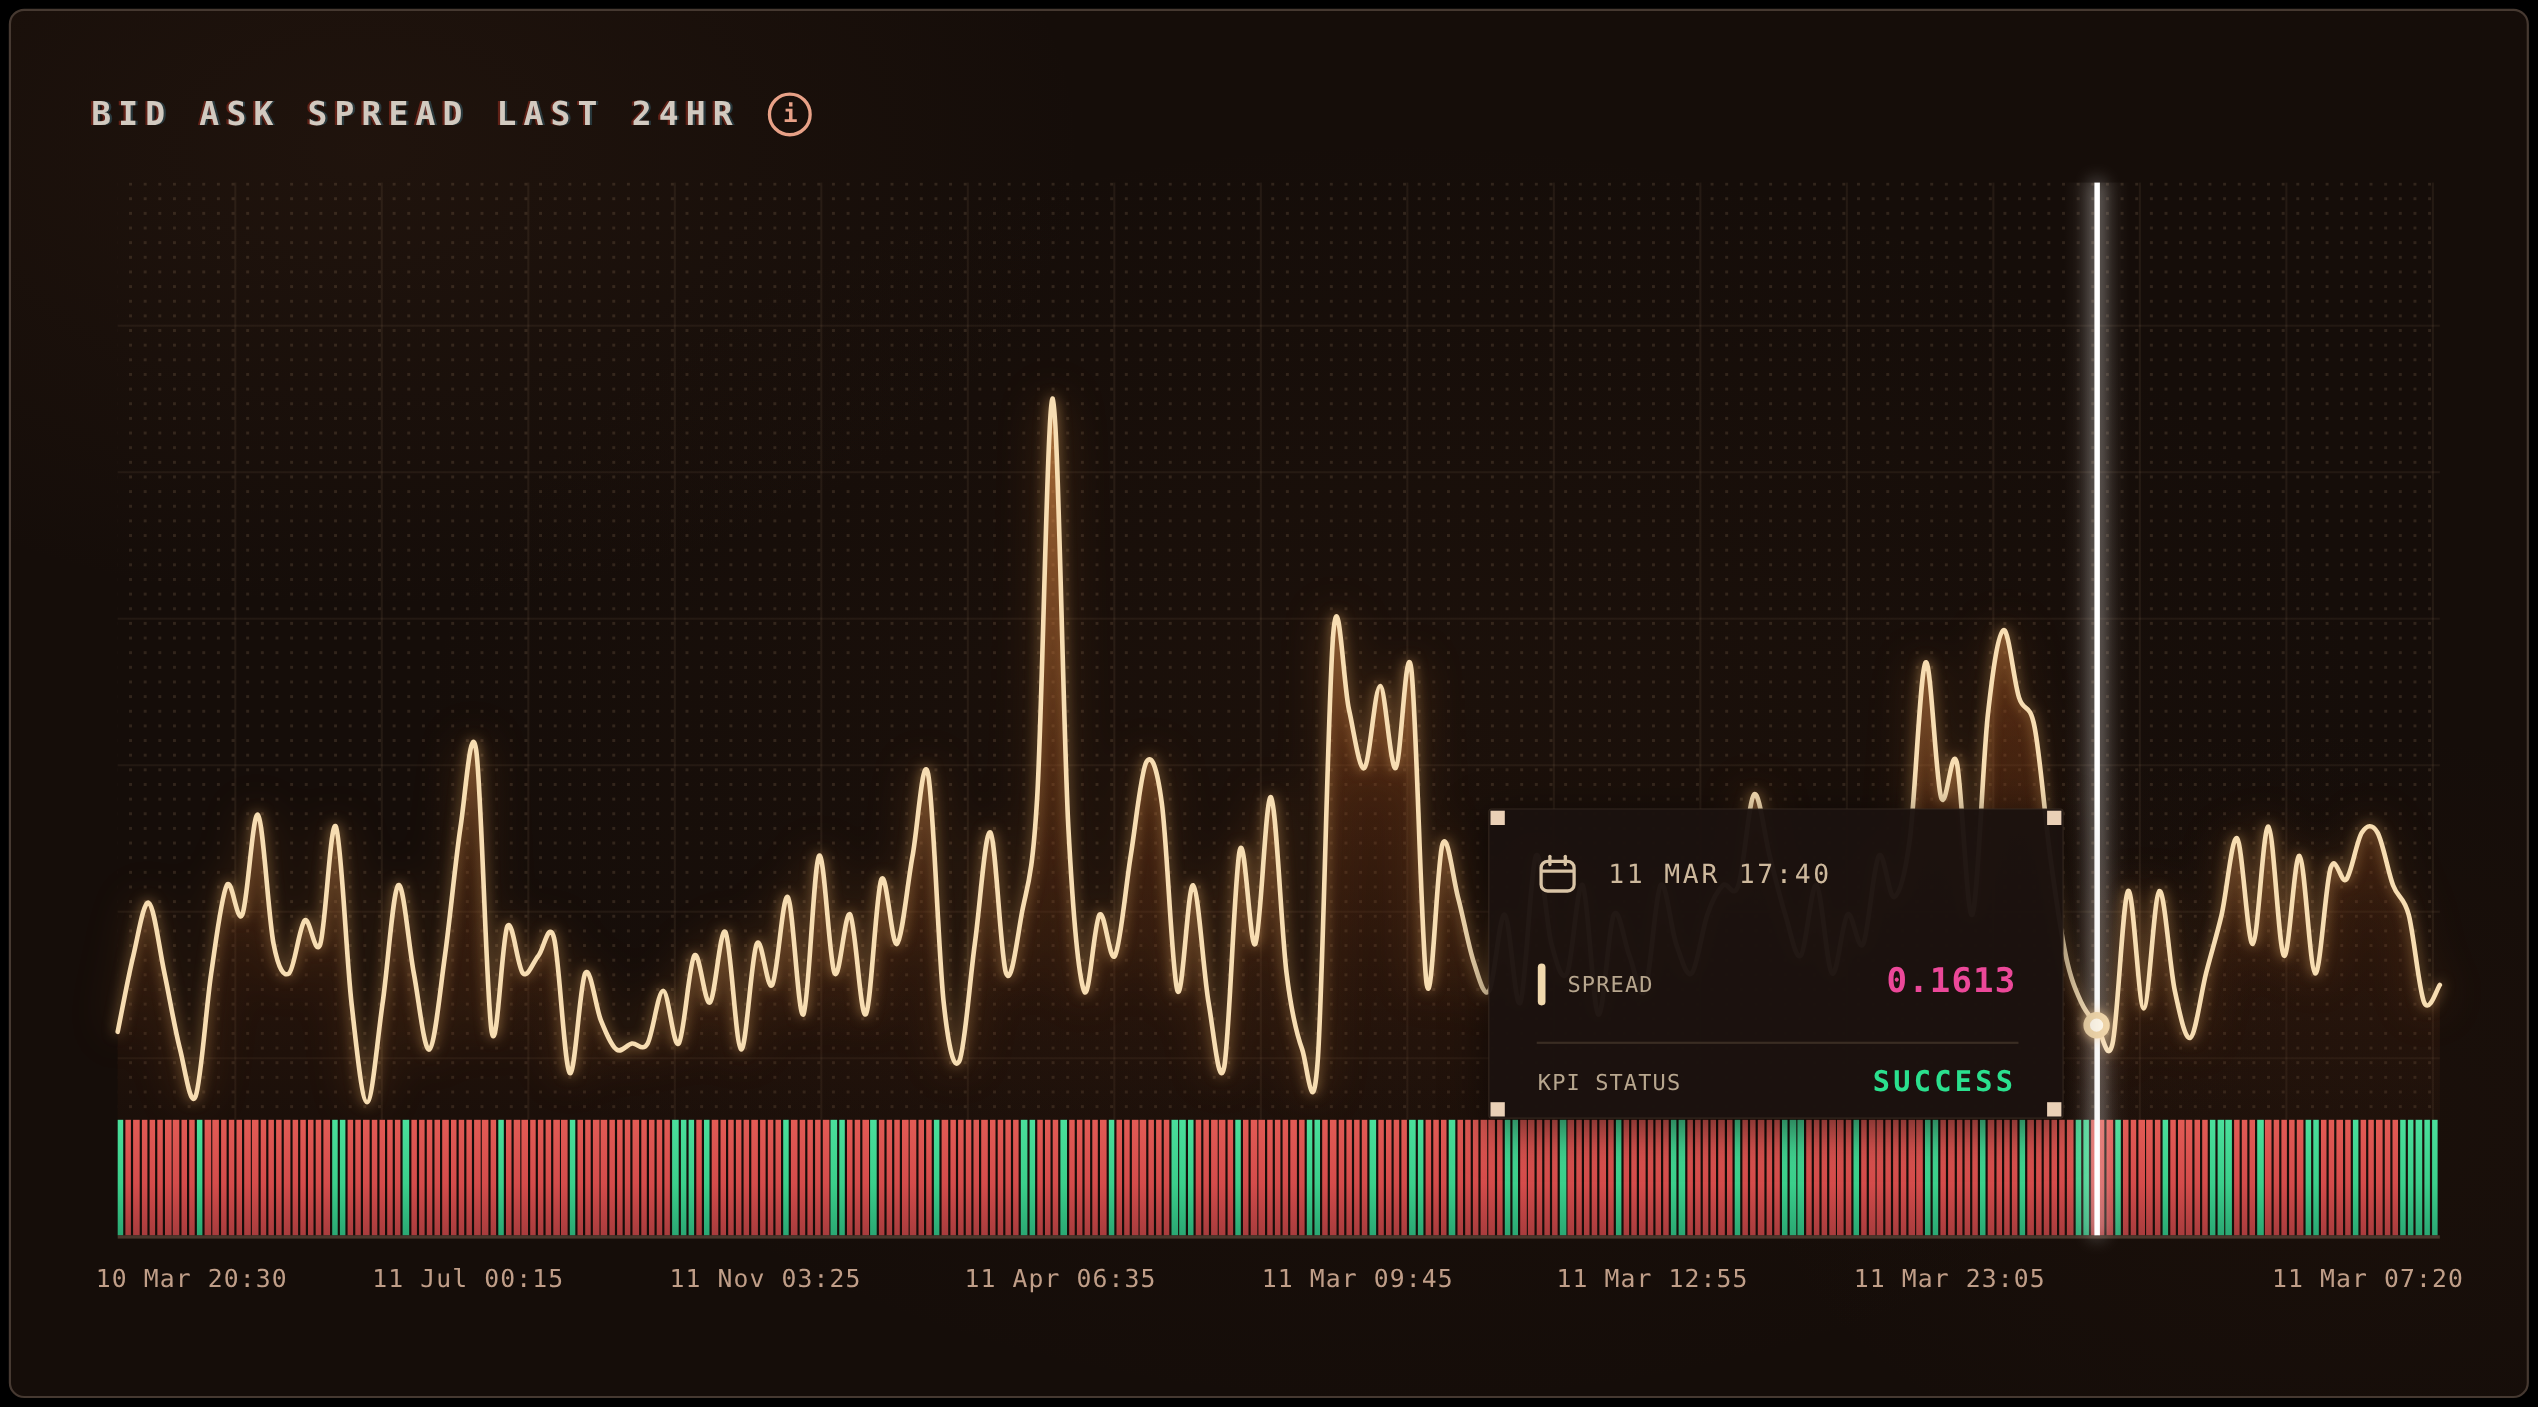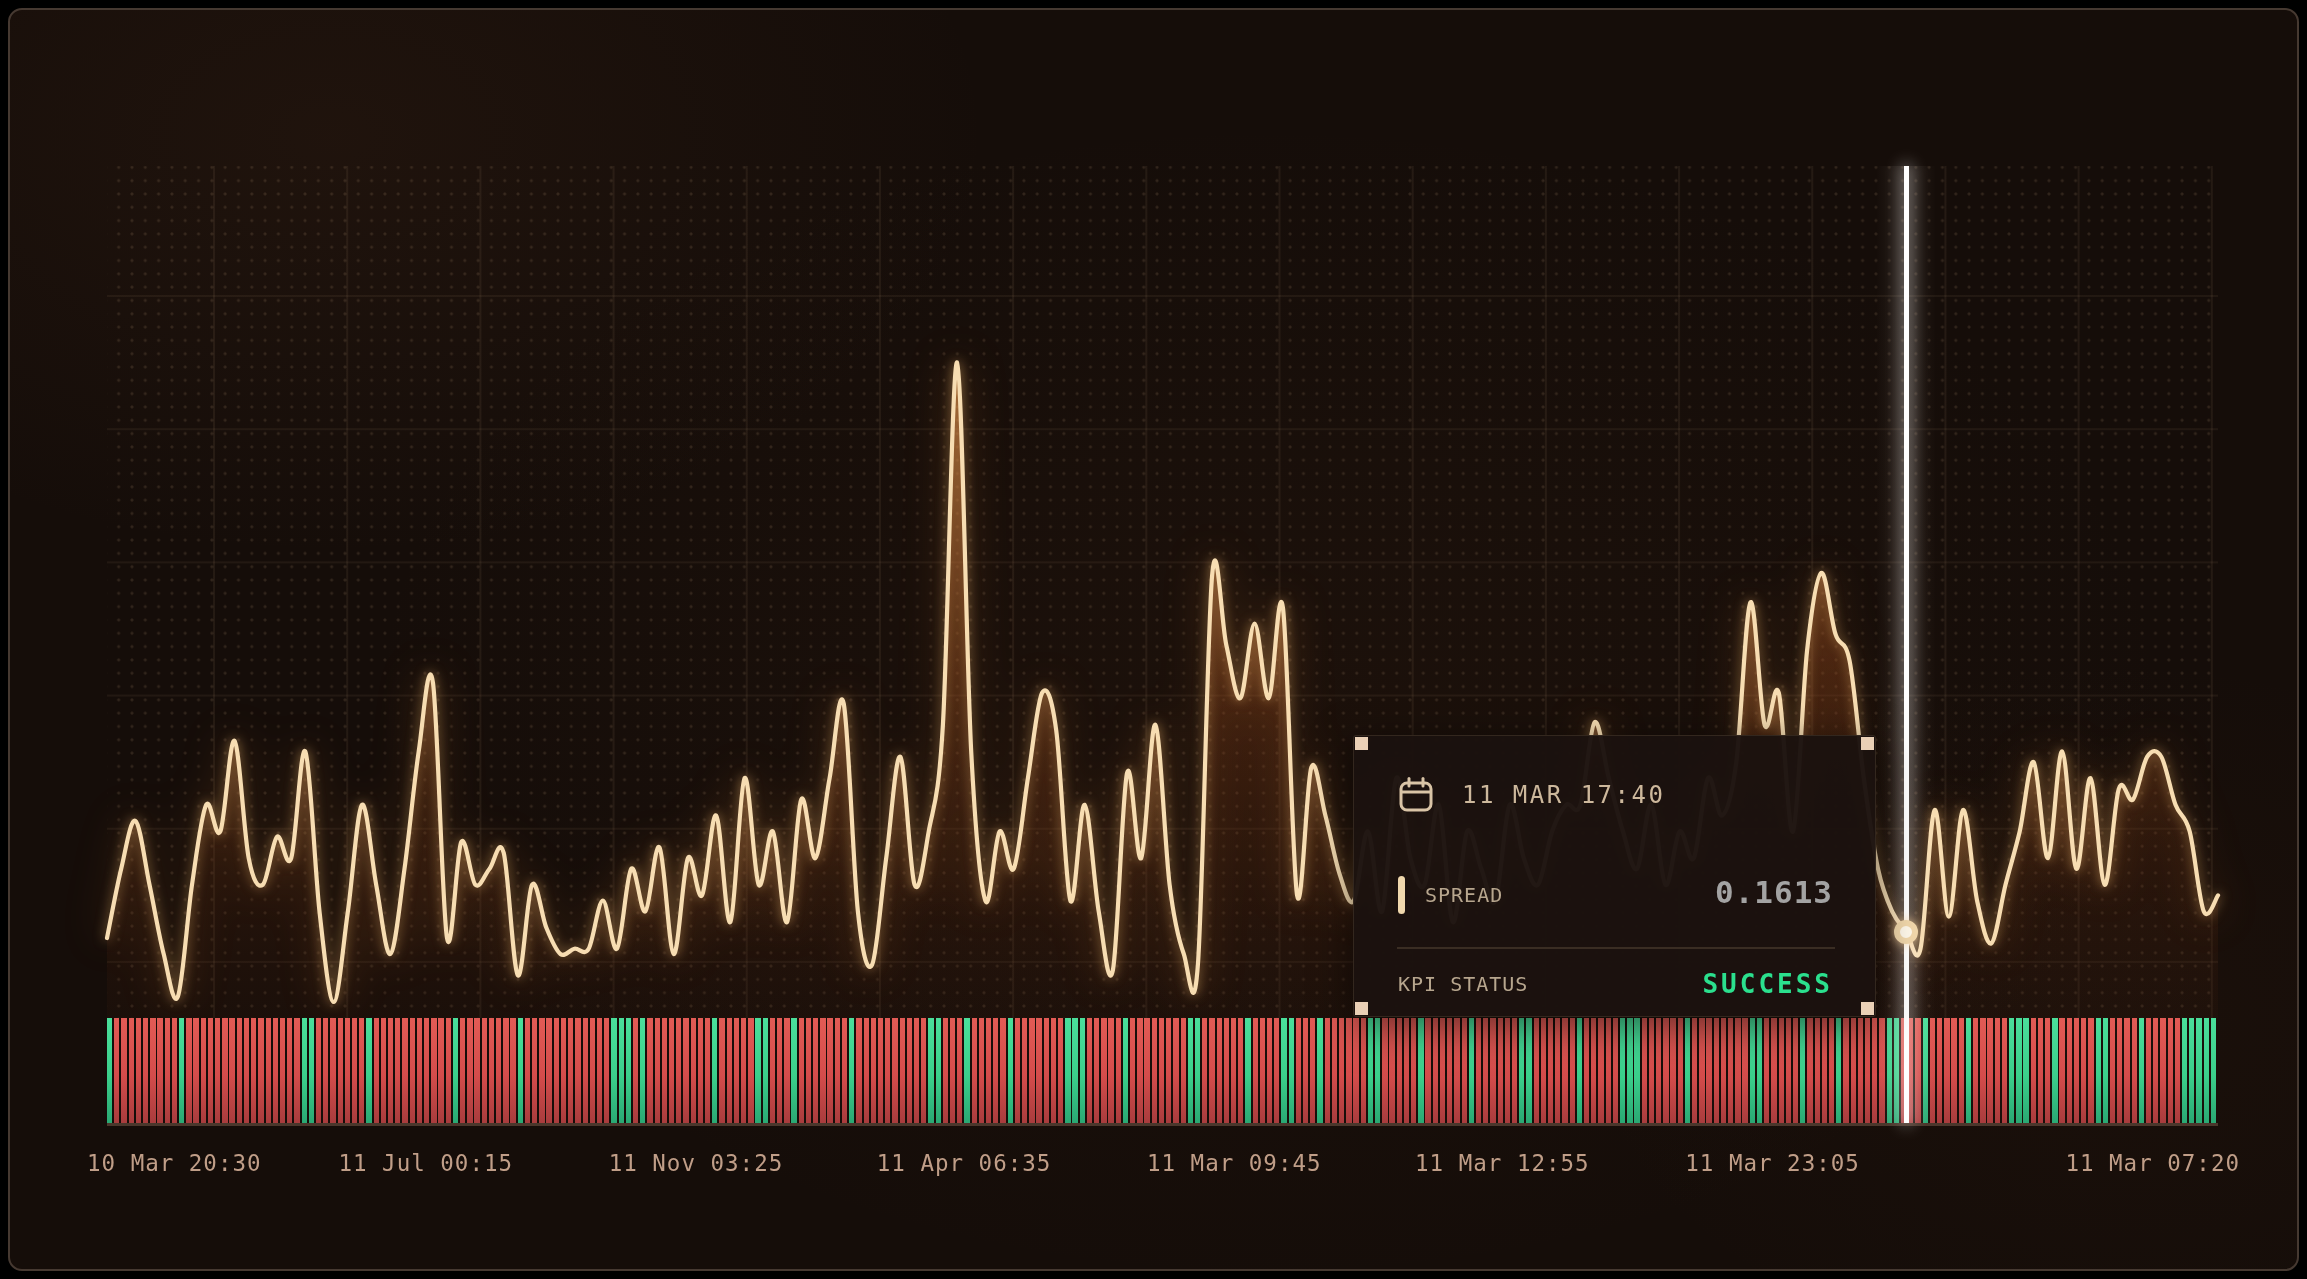--- a/index.html
+++ b/index.html
@@ -65,31 +65,35 @@
     background:rgba(27,18,14,.97);border:1px solid #33271e;border-radius:3px;
     box-shadow:0 10px 40px rgba(0,0,0,.55);
   }
   .handle{position:absolute;width:13px;height:13px;background:#ead0b6;}
   .h-tl{left:1px;top:1px;} .h-tr{right:1px;top:1px;} .h-bl{left:1px;bottom:1px;} .h-br{right:1px;bottom:1px;}
   .tt-date-row{position:absolute;left:44px;top:40px;display:flex;align-items:center;gap:28px;}
   .tt-date{color:#cdb89c;font-size:24px;letter-spacing:2.5px;white-space:nowrap;}
   .tt-metric-row{position:absolute;left:44px;top:138px;right:42px;height:42px;}
   .tt-marker{position:absolute;left:0;top:2px;width:7px;height:38px;border-radius:4px;background:#f0d8ad;}
   .tt-metric-label{position:absolute;left:27px;top:9px;color:#b7a68e;font-size:20px;letter-spacing:1px;}
-  .tt-metric-value{position:absolute;right:0;top:0;color:#a3a3a3;font-size:31px;font-weight:700;letter-spacing:1px;}
+  .tt-metric-value{position:absolute;right:0;top:0;color:#ec4899;font-size:31px;font-weight:700;letter-spacing:1px;}
   .tt-divider{position:absolute;left:43px;top:211px;width:438px;height:1.5px;background:#3a2d23;}
   .tt-kpi-row{position:absolute;left:44px;top:233px;right:42px;height:30px;}
   .tt-kpi-label{position:absolute;left:0;top:3px;color:#b7a68e;font-size:20px;letter-spacing:1px;}
   .tt-kpi-value{position:absolute;right:0;top:0;font-size:26px;font-weight:700;letter-spacing:3px;}
 </style>
 </head>
 <body>
 
 <div class="panel">
 
+  <div class="titlebar">
+    <div class="title">BID ASK SPREAD LAST 24HR</div>
+    <div class="info-icon">i</div>
+  </div>
 
   <div class="grid"></div>
 
   <svg class="chart" width="2307" height="1279" viewBox="0 0 2307 1279">
     <defs>
       <linearGradient id="areaGrad" gradientUnits="userSpaceOnUse" x1="0" y1="340" x2="0" y2="1008">
         <stop offset="0" stop-color="#e07a2d" stop-opacity="0.50"></stop>
         <stop offset="0.45" stop-color="#96461a" stop-opacity="0.36"></stop>
         <stop offset="1" stop-color="#46200e" stop-opacity="0.12"></stop>
       </linearGradient>

